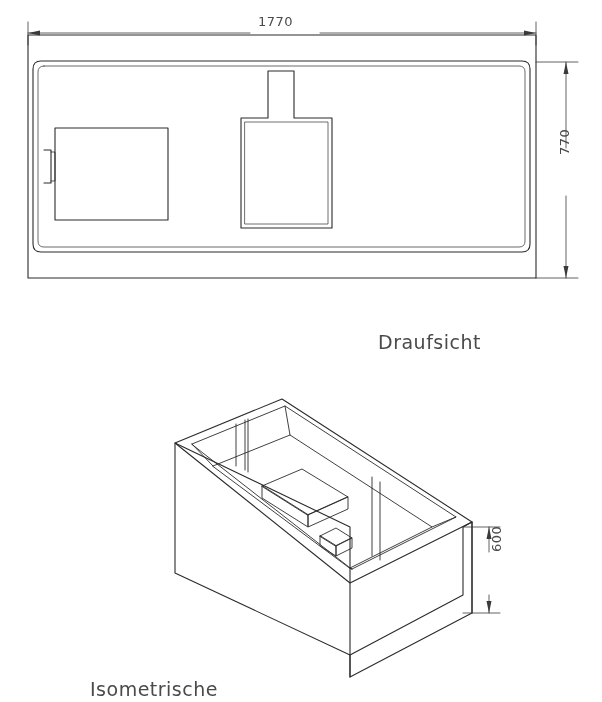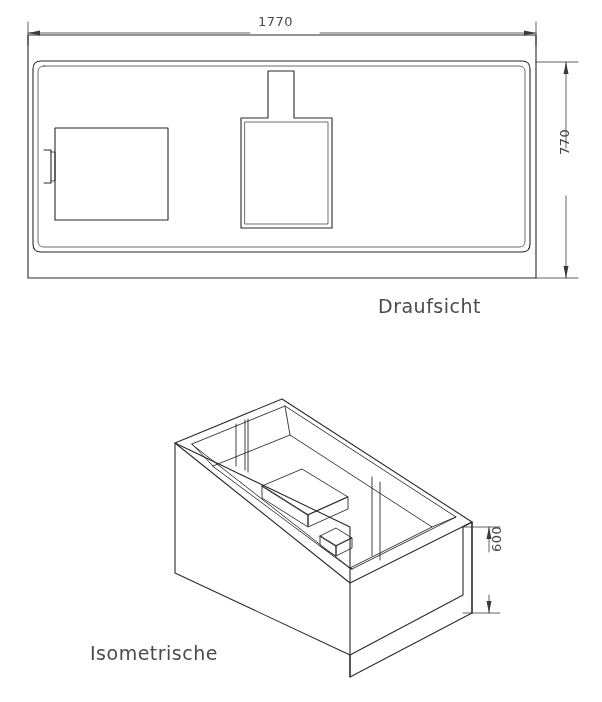--- a/index.html
+++ b/index.html
@@ -32,20 +32,21 @@
     white-space: pre;
   }
   .dim-label {
     font-size: 13px;
     letter-spacing: 0.5px;
   }
   .view-label {
     font-size: 19px;
     letter-spacing: 0.5px;
     line-height: 24px;
+    margin-top: 36px;
   }
   #label-top-width {
     left: 258px;
     top: 14px;
   }
   #label-top-height {
     left: 557px;
     top: 155px;
     transform: rotate(-90deg);
     transform-origin: left top;

